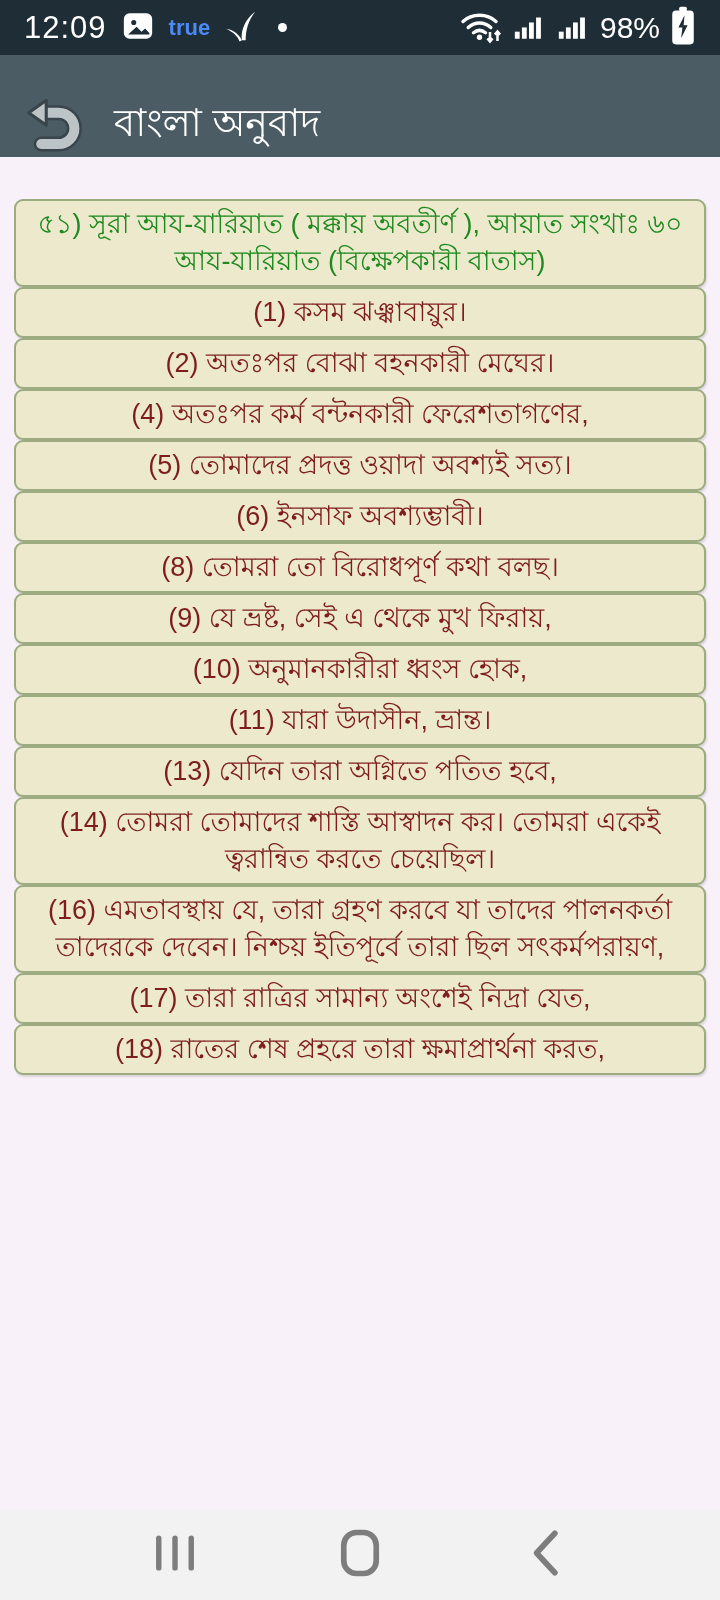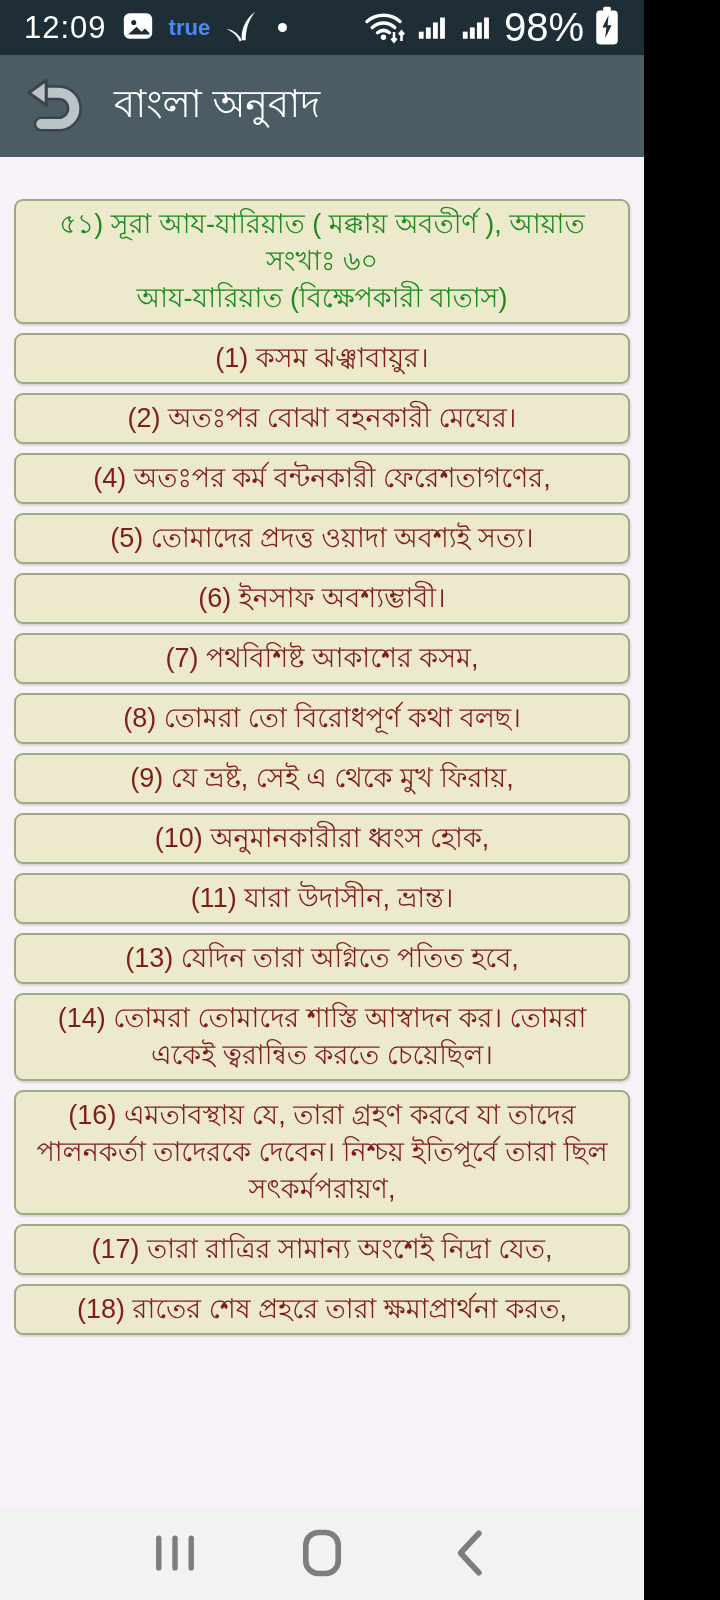--- a/index.html
+++ b/index.html
@@ -1,38 +1,38 @@
 <!DOCTYPE html>
 <html><head>
 <meta charset="utf-8">
 <style>
   html,body{margin:0;padding:0;}
   body{font-family:"Liberation Sans",sans-serif;background:#000;}
-  .phone{width:644px;height:1600px;display:flex;flex-direction:column;overflow:hidden;background:#f9f1f9;}
+  .phone{width:720px;height:1600px;display:flex;flex-direction:column;overflow:hidden;background:#f9f1f9;}
 
   
   .status-bar{height:55px;background:#1f2d37;color:#fff;display:flex;align-items:center;
     padding:0 24px;flex:0 0 auto;}
   .sb-left{display:flex;align-items:center;gap:14px;}
   .sb-time{font-size:31px;letter-spacing:1px;}
   .sb-right{margin-left:auto;display:flex;align-items:center;gap:10px;}
-  .sb-batt-pct{font-size:40px;}
+  .sb-batt-pct{font-size:30px;}
   .true-label{color:#4b8af5;font-size:22px;font-weight:bold;}
   .sb-dot{width:9px;height:9px;border-radius:50%;background:#fff;margin-left:6px;}
 
   
-  .app-bar{height:102px;background:#4b5c64;display:flex;align-items:center;
+  .app-bar{height:102px;background:#4b5c64;display:flex;align-items:flex-end;
     padding:0 24px;gap:28px;flex:0 0 auto;}
   .app-title{color:#fff;font-size:38px;}
   .back-btn{width:62px;height:62px;display:flex;align-items:center;justify-content:center;}
 
   
   .content{flex:1 1 auto;overflow:hidden;background:#f9f1f9;padding:42px 14px 0;}
   .block{background:#ece9cd;border:2px solid #9dab81;border-radius:9px;
-    padding:5px 12px;margin-bottom:9px;font-size:27px;line-height:37px;
+    padding:5px 12px;font-size:27px;line-height:37px;
     box-shadow:1px 2px 2px rgba(0,0,0,0.12);}
   .surah-head{color:#1e8a1e;text-align:center;}
   .bismillah{color:#1e8a1e;text-align:center;}
   .verse{color:#7f1d1d;text-align:center;}
 
   
   .nav-bar{height:91px;background:#f2f2f2;display:flex;align-items:center;
     justify-content:space-between;padding:0 140px;flex:0 0 auto;}
   .nav-btn{display:flex;align-items:center;justify-content:center;width:70px;height:70px;}
 </style>
@@ -115,21 +115,20 @@
     <div class="block surah-head">
       <div>৫১) সূরা আয-যারিয়াত ( মক্কায় অবতীর্ণ ), আয়াত সংখাঃ ৬০</div>
       <div>আয-যারিয়াত (বিক্ষেপকারী বাতাস)</div>
     </div>
     <div>
         <div class="block verse">(1) কসম ঝঞ্ঝাবায়ুর।</div>
         <div class="block verse">(2) অতঃপর বোঝা বহনকারী মেঘের।</div>
         <div class="block verse">(4) অতঃপর কর্ম বন্টনকারী ফেরেশতাগণের,</div>
         <div class="block verse">(5) তোমাদের প্রদত্ত ওয়াদা অবশ্যই সত্য।</div>
         <div class="block verse">(6) ইনসাফ অবশ্যম্ভাবী।</div>
-        <div class="block verse">(7) পথবিশিষ্ট আকাশের কসম,</div>
         <div class="block verse">(8) তোমরা তো বিরোধপূর্ণ কথা বলছ।</div>
         <div class="block verse">(9) যে ভ্রষ্ট, সেই এ থেকে মুখ ফিরায়,</div>
         <div class="block verse">(10) অনুমানকারীরা ধ্বংস হোক,</div>
         <div class="block verse">(11) যারা উদাসীন, ভ্রান্ত।</div>
         <div class="block verse">(13) যেদিন তারা অগ্নিতে পতিত হবে,</div>
         <div class="block verse">(14) তোমরা তোমাদের শাস্তি আস্বাদন কর। তোমরা একেই ত্বরান্বিত করতে চেয়েছিল।</div>
         <div class="block verse">(16) এমতাবস্থায় যে, তারা গ্রহণ করবে যা তাদের পালনকর্তা তাদেরকে দেবেন। নিশ্চয় ইতিপূর্বে তারা ছিল সৎকর্মপরায়ণ,</div>
         <div class="block verse">(17) তারা রাত্রির সামান্য অংশেই নিদ্রা যেত,</div>
         <div class="block verse">(18) রাতের শেষ প্রহরে তারা ক্ষমাপ্রার্থনা করত,</div>
       </div>

